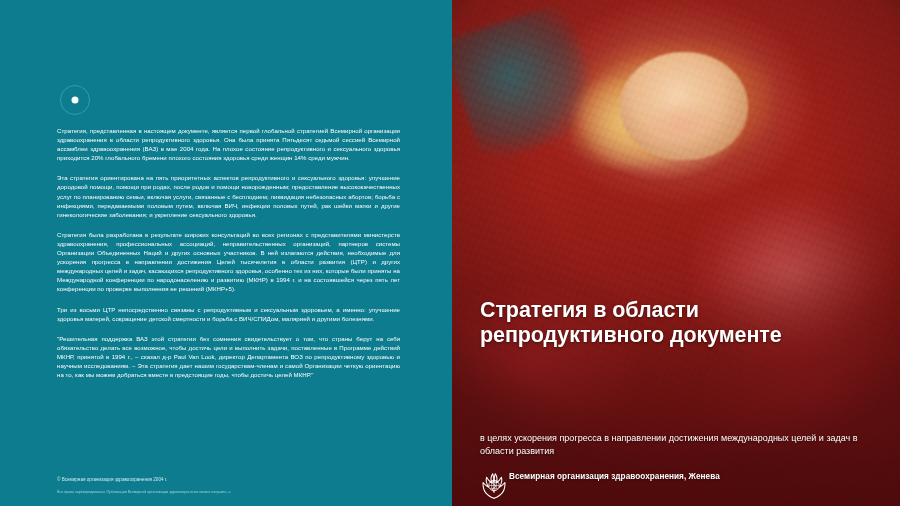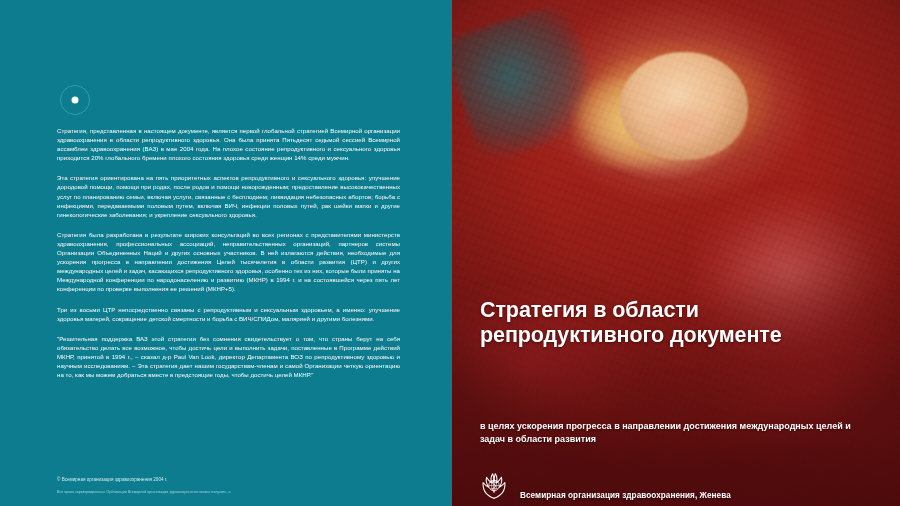--- a/index.html
+++ b/index.html
@@ -163,34 +163,34 @@
     width: 400px;
     color: #ffffff;
     font-size: 21.5px;
     font-weight: bold;
     line-height: 25px;
     letter-spacing: -0.1px;
     text-shadow: 0 1px 3px rgba(0,0,0,0.45);
   }
   .cover-subtitle {
     position: absolute;
-    left: 28px; top: 420px;
+    left: 28px; top: 432px;
     width: 390px;
     color: #ffffff;
     font-size: 9px;
-    font-weight: bold;
+    font-weight: normal;
     line-height: 12.5px;
     text-shadow: 0 1px 2px rgba(0,0,0,0.45);
   }
   .who-block {
     position: absolute;
     left: 28px; top: 472px;
     display: flex;
-    align-items: flex-end;
-    gap: 12px;
+    align-items: flex-start;
+    gap: 1px;
   }
   .who-emblem {
     width: 28px; height: 28px;
     flex: 0 0 28px;
     position: relative;
   }
   .who-org {
     color: #ffffff;
     font-size: 8.2px;
     font-weight: bold;

